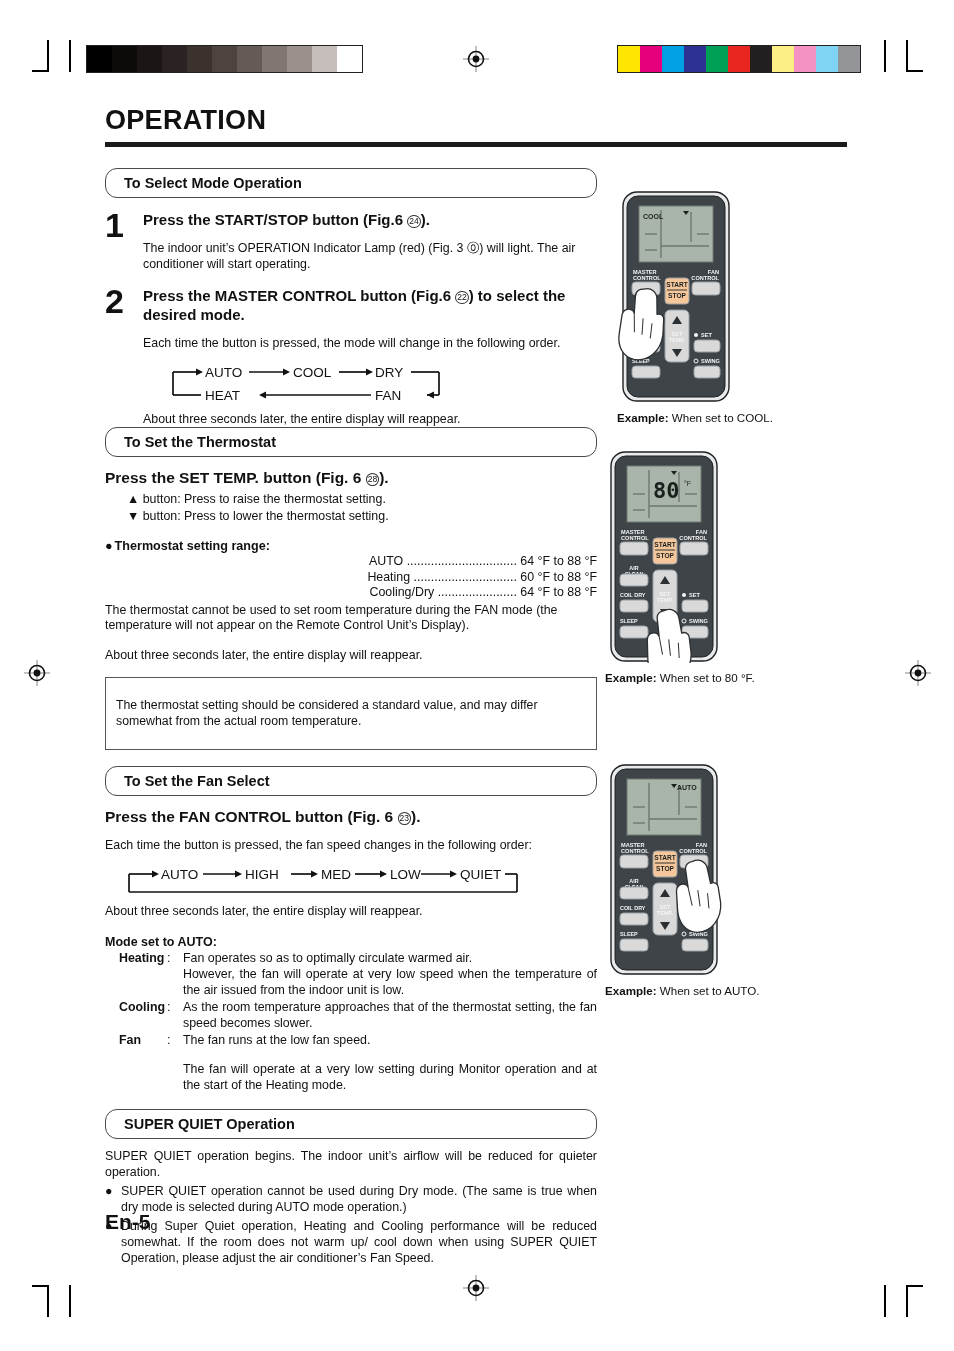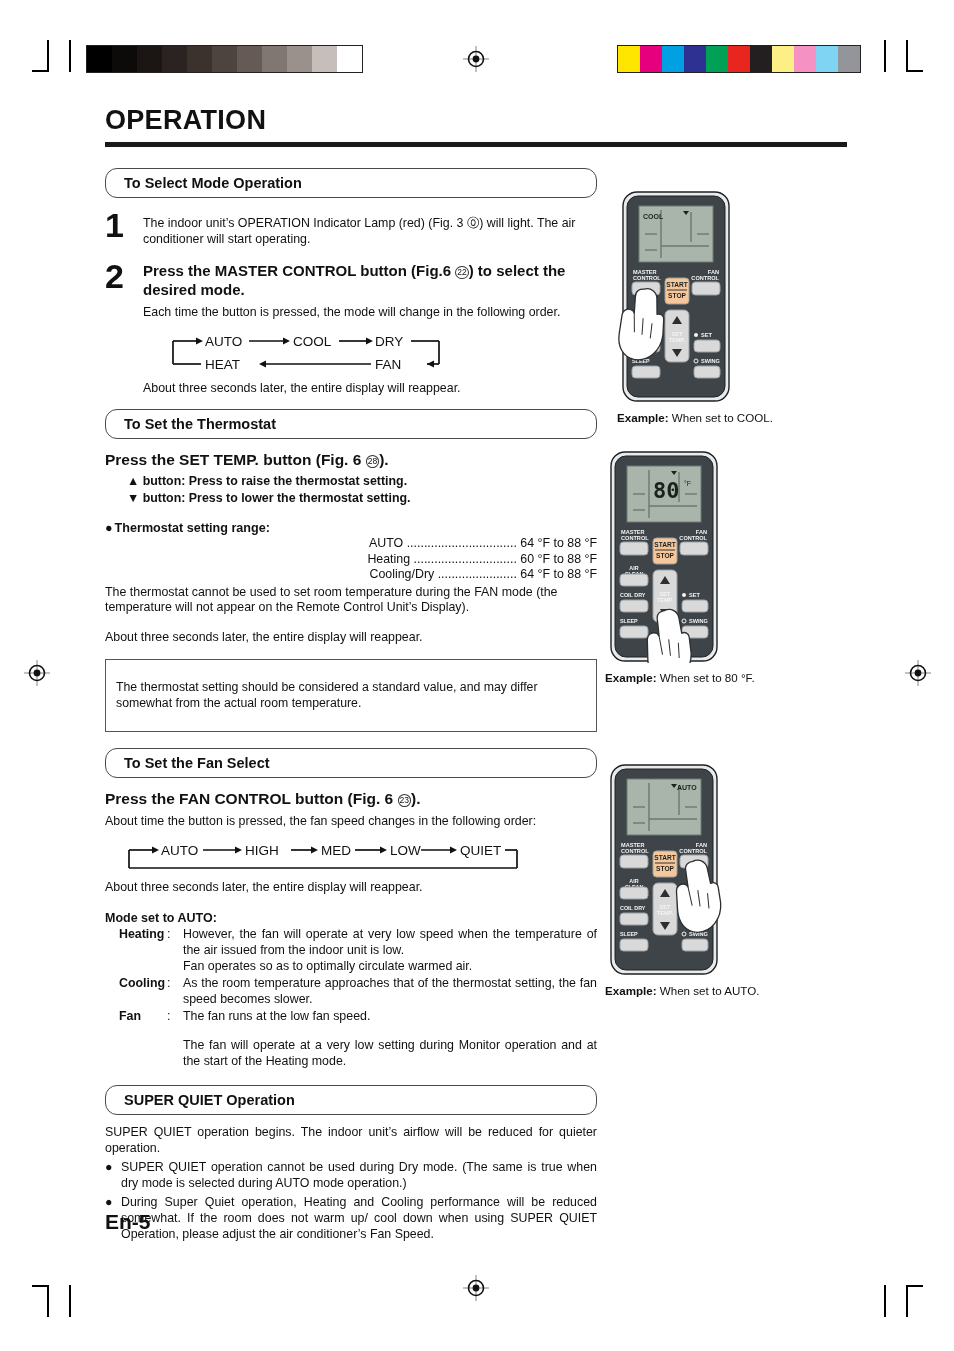--- a/index.html
+++ b/index.html
@@ -24,33 +24,33 @@
   .col-right{position:absolute;left:605px;top:168px;width:250px;}
 
   
   .section-head{border:1.4px solid #4a4a4a;border-radius:12px;height:30px;display:flex;align-items:center;padding-left:18px;font-weight:bold;font-size:14.5px;box-sizing:border-box;}
 
   
   .step{display:flex;margin-top:12px;}
   .step-num{font-size:34px;font-weight:bold;line-height:30px;width:38px;flex:none;}
   .step-body{flex:1;}
   .step-title{font-weight:bold;font-size:15px;line-height:19px;}
-  .para{font-size:12.4px;line-height:15.5px;margin-top:6px;}
+  .para{font-size:12.4px;line-height:15.5px;margin-top:12px;}
 
   .circnum{display:inline-block;border:1px solid #333;border-radius:50%;font-size:8.5px;line-height:11px;min-width:13px;height:13px;text-align:center;vertical-align:1px;font-weight:normal;padding:0 1px;box-sizing:border-box;}
 
   
   .cycle{position:relative;margin:6px 0 4px 0;font-size:13px;}
   .cycle svg{display:block;}
   .cycle text{font-family:"Liberation Sans",sans-serif;font-size:13.5px;fill:#111;}
 
   
   .bold-head{font-weight:bold;font-size:15.5px;margin-top:12px;}
   .btn-line{font-size:12.4px;line-height:17px;margin-left:22px;}
-  .btn-line b{font-weight:bold;}
+  .btn-line b{font-weight:normal;}
   .bullet-head{font-weight:bold;font-size:12.6px;margin-top:14px;}
   .bullet-head:before{content:"\25CF";margin-right:2px;}
   .range{margin-left:78px;font-size:12.4px;line-height:15.5px;white-space:pre;}
 
   .note-box{border:1.3px solid #555;padding:20px 10px;font-size:12.3px;line-height:15.5px;margin-top:14px;}
 
   
   .auto-head{font-weight:bold;font-size:12.5px;margin-top:16px;}
   .auto-row{display:flex;font-size:12.4px;line-height:16px;margin-top:1px;}
   .auto-key{width:62px;flex:none;font-weight:bold;padding-left:14px;box-sizing:border-box;}
@@ -157,20 +157,21 @@
 
   <div class="col-left">
 
     <div class="section-head">
       <span>To Select Mode Operation</span>
     </div>
 
     <div class="step">
       <div class="step-num">1</div>
       <div class="step-body">
+        <div class="step-title"><span>Press the START/STOP button (Fig.6 </span><span class="circnum">24</span><span>).</span></div>
         <div class="para">The indoor unit’s OPERATION Indicator Lamp (red) (Fig. 3 ⓪) will light. The air conditioner will start operating.</div>
       </div>
     </div>
 
     <div class="step" style="margin-top:14px;">
       <div class="step-num">2</div>
       <div class="step-body">
         <div class="step-title"><span>Press the MASTER CONTROL button (Fig.6 </span><span class="circnum">22</span><span>) to select the desired mode.</span></div>
         <div class="para">Each time the button is pressed, the mode will change in the following order.</div>
 
@@ -195,21 +196,21 @@
               <polygon points="116,37 123,33.4 123,40.6" fill="#111"></polygon>
               <line x1="58" y1="37" x2="30" y2="37" stroke="#111" stroke-width="1.7"></line>
               <line x1="30" y1="37" x2="30" y2="14" stroke="#111" stroke-width="1.7"></line>
             </svg>
         </div>
 
         <div class="para" style="margin-top:0;">About three seconds later, the entire display will reappear.</div>
       </div>
     </div>
 
-    <div class="section-head" style="margin-top:13px;">
+    <div class="section-head" style="">
       <span>To Set the Thermostat</span>
     </div>
 
     <div class="bold-head"><span>Press the SET TEMP. button (Fig. 6 </span><span class="circnum">28</span><span>).</span></div>
 
     <div class="btn-line" style="margin-top:4px;">
       <span>▲</span>
       <b>button: Press to raise the thermostat setting.</b>
     </div>
     <div class="btn-line">
@@ -231,21 +232,21 @@
     <div class="note-box">
       <span>The thermostat setting should be considered a standard value, and may differ somewhat from the actual room temperature.</span>
     </div>
 
     <div class="section-head" style="margin-top:16px;">
       <span>To Set the Fan Select</span>
     </div>
 
     <div class="bold-head"><span>Press the FAN CONTROL button (Fig. 6 </span><span class="circnum">23</span><span>).</span></div>
 
-    <div class="para">About time the button is pressed, the fan speed changes in the following order:</div>
+    <div class="para">Each time the button is pressed, the fan speed changes in the following order:</div>
 
     <div class="cycle">
       <svg width="430" height="40" viewBox="0 0 430 40" id="fan-cycle-svg">
           <text x="56" y="19" text-anchor="start">AUTO</text>
           <text x="140" y="19" text-anchor="start">HIGH</text>
           <text x="216" y="19" text-anchor="start">MED</text>
           <text x="285" y="19" text-anchor="start">LOW</text>
           <text x="355" y="19" text-anchor="start">QUIET</text>
           <line x1="24" y1="14" x2="52" y2="14" stroke="#111" stroke-width="1.7"></line>
           <polygon points="54,14 47,10.4 47,17.6" fill="#111"></polygon>
@@ -265,22 +266,22 @@
     </div>
 
     <div class="para" style="margin-top:2px;">About three seconds later, the entire display will reappear.</div>
 
     <div class="auto-head">Mode set to AUTO:</div>
     <div id="auto-list">
         <div class="auto-row">
           <div class="auto-key">Heating</div>
           <div class="auto-colon">:</div>
           <div class="auto-val">
+            <div style="text-align: justify;">Fan operates so as to optimally circulate warmed air.</div>
             <div style="text-align: justify;">However, the fan will operate at very low speed when the temperature of the air issued from the indoor unit is low.</div>
-            <div style="text-align: justify;">Fan operates so as to optimally circulate warmed air.</div>
           </div>
         </div>
         <div class="auto-row">
           <div class="auto-key">Cooling</div>
           <div class="auto-colon">:</div>
           <div class="auto-val">
             <div style="text-align: justify;">As the room temperature approaches that of the thermostat setting, the fan speed becomes slower.</div>
           </div>
         </div>
         <div class="auto-row">

